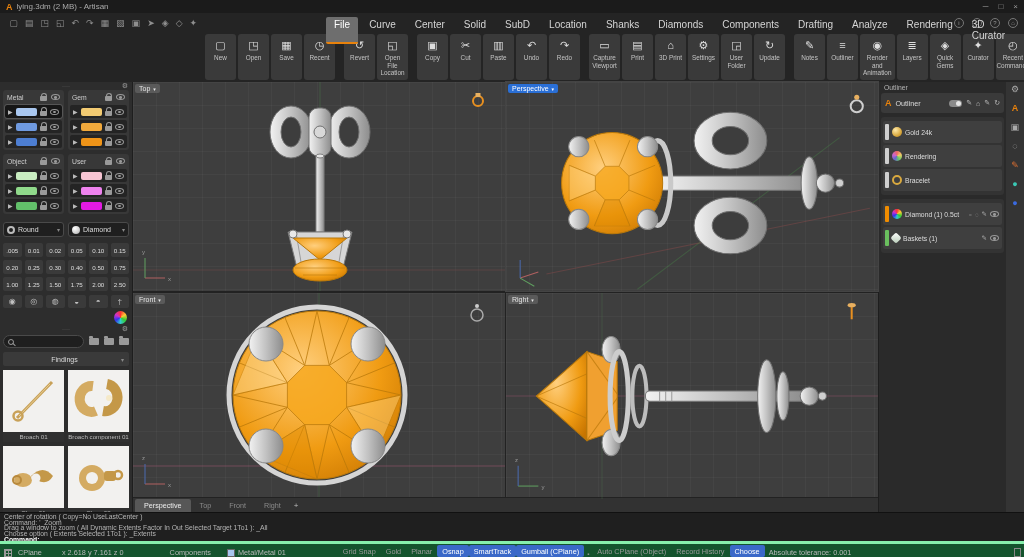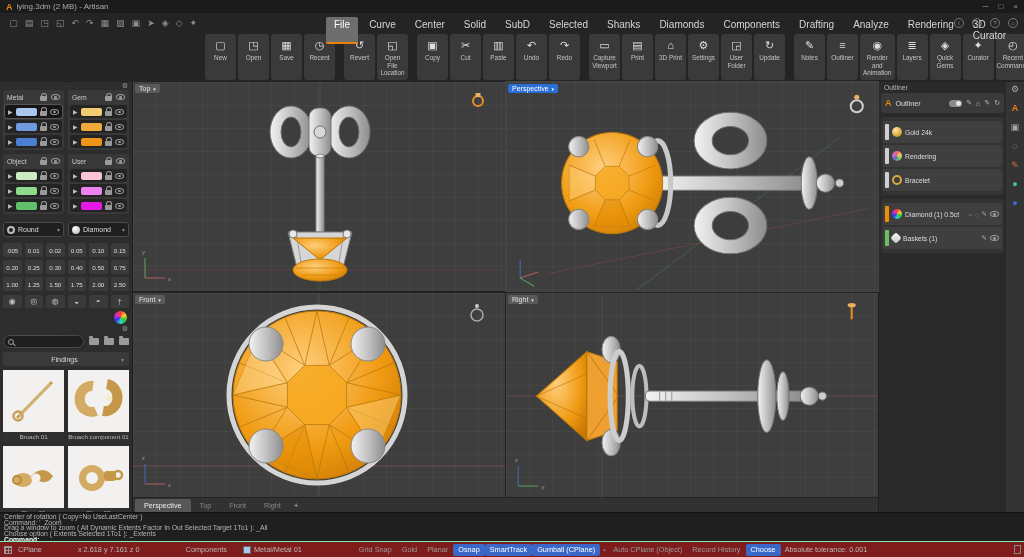--- a/index.html
+++ b/index.html
@@ -98,21 +98,21 @@
 .omat.wheel{background:conic-gradient(#f33,#fc3,#3c3,#3cc,#33e,#c3c,#f33)}
 .omat.whitegem{width:8px;height:8px;border-radius:2px;transform:rotate(45deg);background:linear-gradient(135deg,#fff,#b8ccb8)}
 .olabel{flex:1;font-size:6.8px;color:#ddd}
 .orow .mi{color:#aaa;font-size:6.5px}
 
 .strip{width:18px;background:#343434;display:flex;flex-direction:column;align-items:center;padding-top:2px;gap:9px}
 .strip .si{font-size:9px;color:#aaa;line-height:10px}
 
 .command{height:29px;background:#1f1f1f;border-top:1px solid #111;font-size:6.8px;line-height:5.7px;color:#b5b5b5;padding:1px 4px;overflow:hidden}
 .command .prompt{color:#fff;font-weight:bold}
-.statusbar{height:16px;background:#7f1d1d;border-top:1px solid #86efac;display:flex;align-items:center;font-size:7.3px;color:#b9b9b9}
+.statusbar{height:16px;background:#14532d;border-top:3px solid #86efac;display:flex;align-items:flex-end;font-size:7.3px;color:#b9b9b9}
 .st{white-space:nowrap}
 .stgl{padding:1.5px 5px;border-radius:2px;color:#9a9a9a}
 .stgl.on{background:#3a68c8;color:#fff}
 .gridic{width:8px;height:8px;border:1px solid #999;margin:0 6px 0 4px;background:linear-gradient(#999 1px,transparent 1px) 0 0/3px 3px,linear-gradient(90deg,#999 1px,transparent 1px) 0 0/3px 3px}
 .lsw{width:8px;height:8px;background:#a9c7ef;border:1px solid #666;margin-right:3px}
 .lockmini{font-size:6px;color:#999;margin:0 3px}
 .sbicon{width:7px;height:9px;border:1px solid #888;margin-left:auto;margin-right:3px}
 </style>
 </head>
 <body>
@@ -145,21 +145,21 @@
   <span class="circ">?</span>
   <span class="circ">⌂</span>
 </div>
 
 <div class="menu-tabs">
   <span class="mtab active">File</span>
   <span class="mtab">Curve</span>
   <span class="mtab">Center</span>
   <span class="mtab">Solid</span>
   <span class="mtab">SubD</span>
-  <span class="mtab">Selected</span>
+  <span class="mtab">Location</span>
   <span class="mtab">Shanks</span>
   <span class="mtab">Diamonds</span>
   <span class="mtab">Components</span>
   <span class="mtab">Drafting</span>
   <span class="mtab">Analyze</span>
   <span class="mtab">Rendering</span>
   <span class="mtab">3D Curator</span>
 </div>
 
 <div class="toolbar">
@@ -737,21 +737,21 @@
   <div>Center of rotation ( Copy=No  UseLastCenter )</div>
   <div>Command: '_Zoom</div>
   <div>Drag a window to zoom ( All  Dynamic  Extents  Factor  In  Out  Selected  Target  1To1 ): _All</div>
   <div>Choose option ( Extents  Selected  1To1 ): _Extents</div>
   <div class="prompt">Command:</div>
 </div>
 
 <div class="statusbar">
   <span class="gridic"></span>
   <span class="st">CPlane</span>
-  <span class="st" style="margin-left:36px">x 2.618    y 7.161    z 0</span>
+  <span class="st" style="margin-left:20px">x 2.618    y 7.161    z 0</span>
   <span class="st" style="margin-left:46px">Components</span>
   <span class="lsw" style="margin-left:16px"></span>
   <span class="st">Metal/Metal 01</span>
   <span class="stgl" style="margin-left:52px">Grid Snap</span>
   <span class="stgl">Gold</span>
   <span class="stgl">Planar</span>
   <span class="stgl on">Osnap</span>
   <span class="stgl on">SmartTrack</span>
   <span class="stgl on">Gumball (CPlane)</span>
   <span class="lockmini">▪</span>

